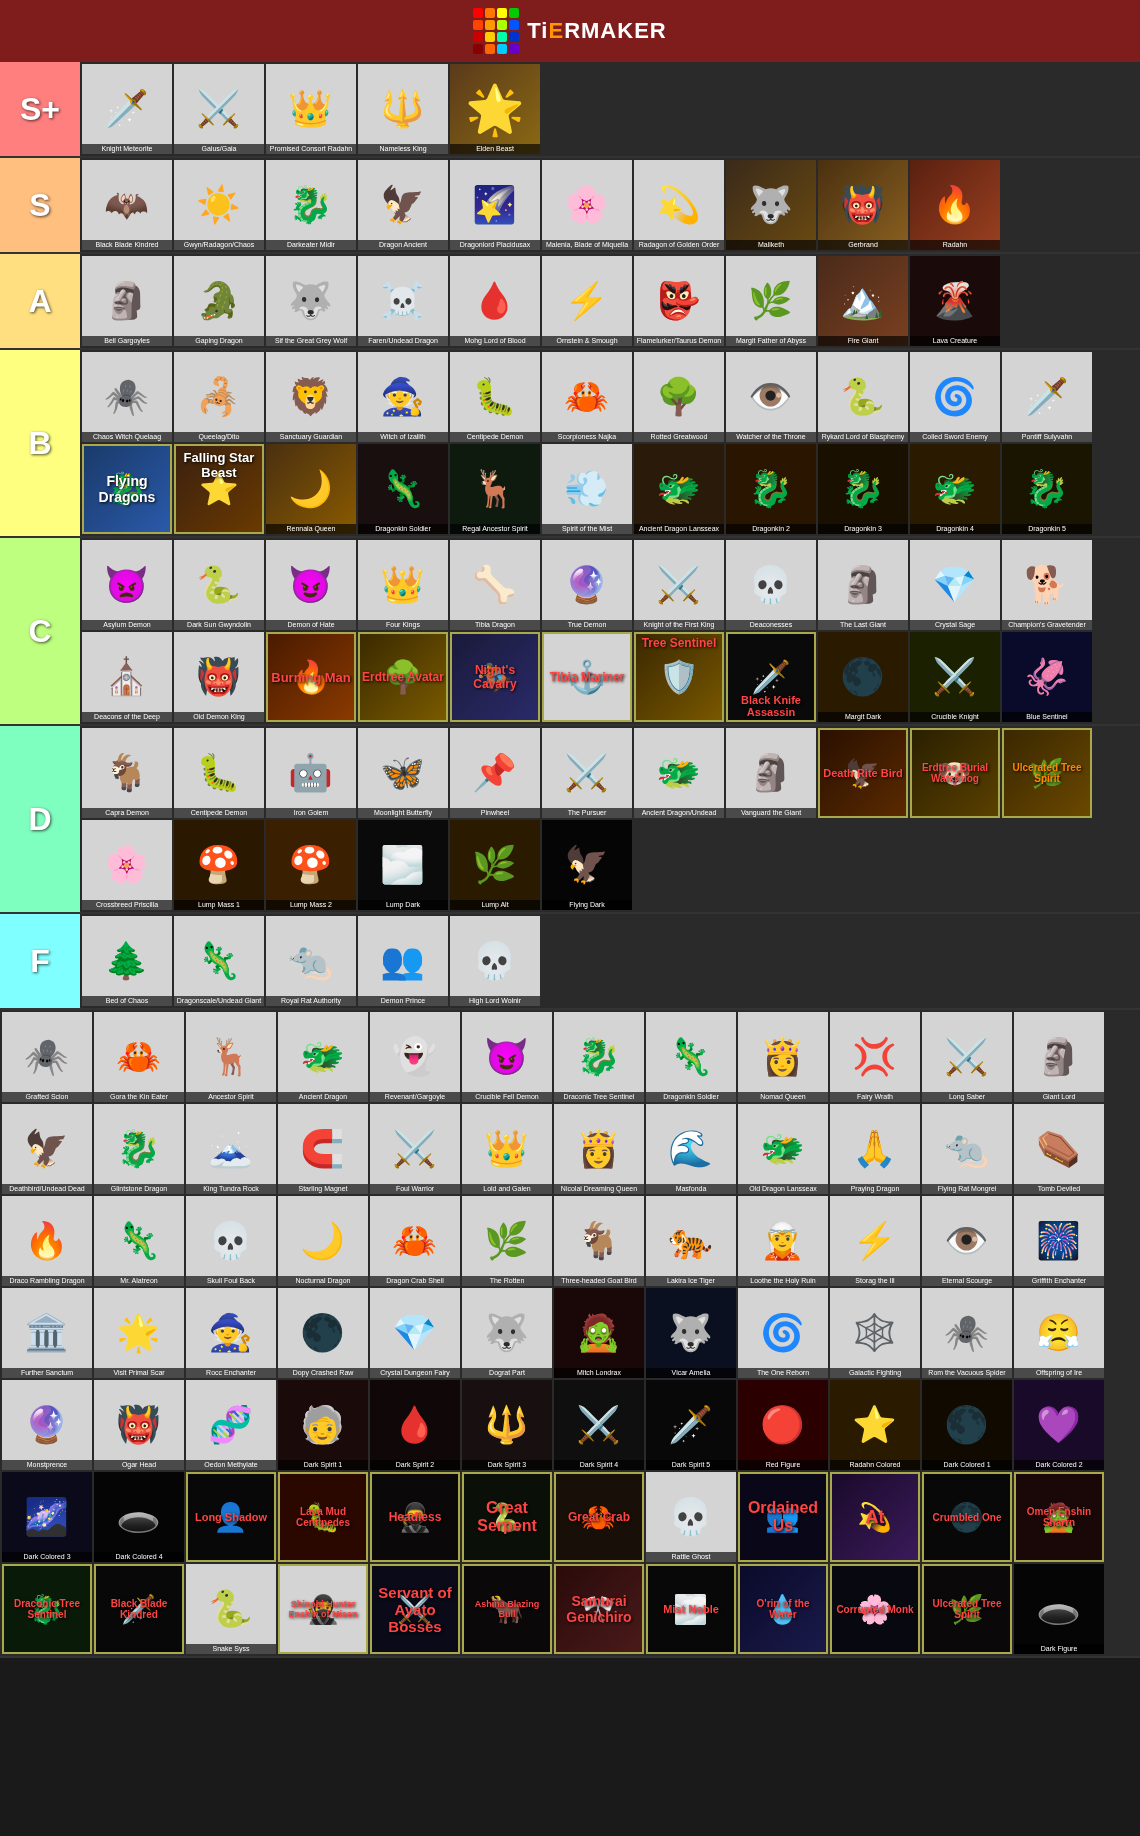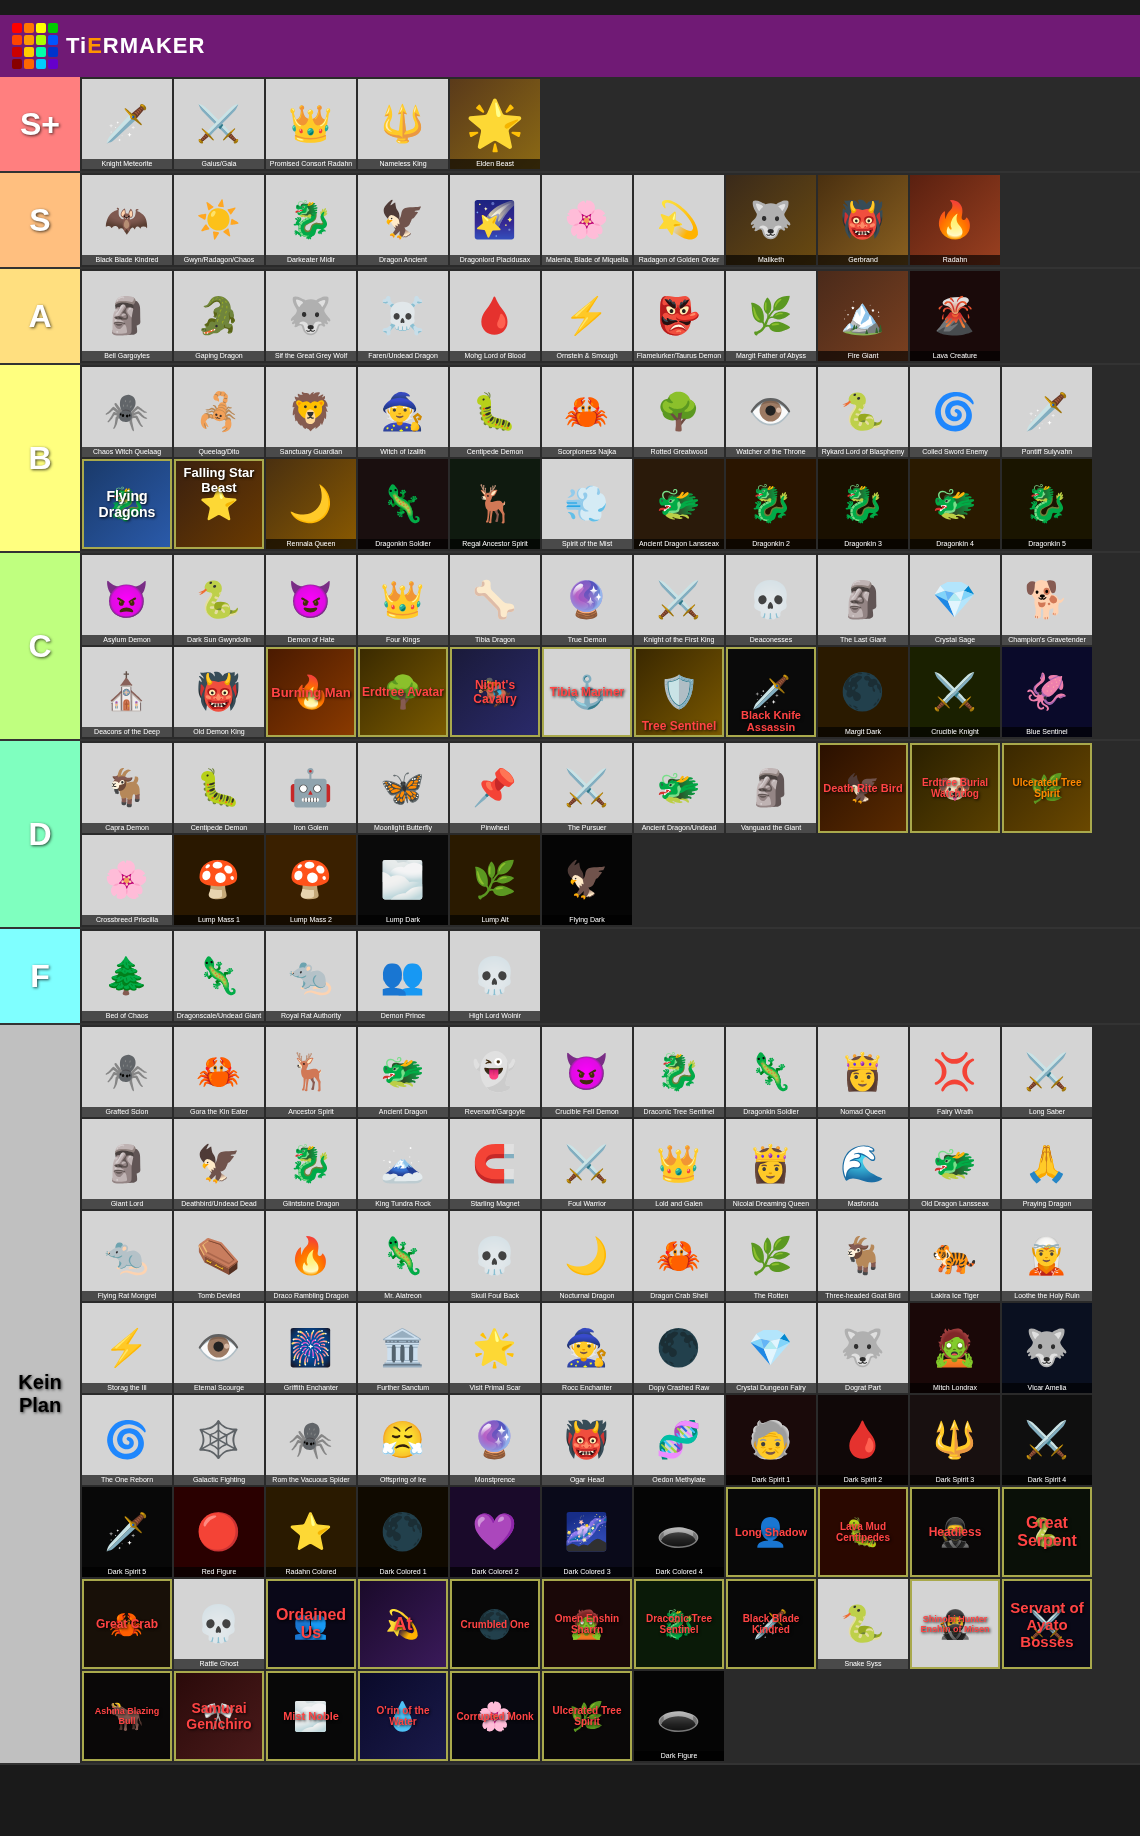--- a/index.html
+++ b/index.html
@@ -61,25 +61,24 @@
       background: rgba(0,0,0,0.65);
       color: #fff;
       font-size: 7px;
       text-align: center;
       padding: 1px 2px;
       line-height: 1.1;
       word-break: break-word;
     }
     .header {
       display: flex;
-      justify-content: flex-start;
+      justify-content: center;
       align-items: center;
-      background: #701a75;
+      background: #7f1d1d;
       padding: 8px 12px;
-      margin-top: 15px;
     }
     .tiermaker-logo {
       display: flex;
       align-items: center;
       gap: 8px;
     }
     .logo-grid {
       display: grid;
       grid-template-columns: repeat(4, 10px);
       grid-template-rows: repeat(4, 10px);
@@ -588,21 +587,21 @@
           </div>
         <div style="position:absolute;top:0;left:0;right:0;bottom:0;display:flex;align-items:center;justify-content:center">
           <span style="color:#ff4444;font-size:12px;font-weight:bold;text-shadow:1px 1px 3px #000;text-align:center;padding:2px">Tibia Mariner</span>
         </div>
       </div>
 
       <div class="card highlighted">
         <div class="card-bg" style="background:linear-gradient(135deg,#3a2800,#7a5800)">
             <span style="font-size:32px">🛡️</span>
           </div>
-        <div style="position:absolute;top:0;left:0;right:0;bottom:0;display:flex;align-items:flex-end;justify-content:center">
+        <div style="position:absolute;top:0;left:0;right:0;bottom:0;display:flex;align-items:flex-start;justify-content:center">
           <span style="color:#ff4444;font-size:12px;font-weight:bold;text-shadow:1px 1px 3px #000;text-align:center;padding:2px">Tree Sentinel</span>
         </div>
       </div>
 
       <div class="card highlighted">
         <div class="card-bg" style="background:#0a0a0a">
             <span style="font-size:32px">🗡️</span>
           </div>
         <div style="position:absolute;top:0;left:0;right:0;bottom:0;display:flex;align-items:flex-end;justify-content:center">
           <span style="color:#ff4444;font-size:11px;font-weight:bold;text-shadow:1px 1px 3px #000;text-align:center;padding:2px">Black Knife Assassin</span>
@@ -776,23 +775,20 @@
       <div class="card">
           <div class="card-bg bg-sketch">
             <span class="creature-icon">💀</span>
           </div>
           <div class="card-label">High Lord Wolnir</div>
         </div>
     </div>
   </div>
 
   <div class="tier-row" style="min-height:600px">
-    <div class="tier-label tier-keinplan" style="color:#000;font-size:20px;writing-mode:horizontal-tb;text-align:center;padding:10px">
-      <span>Kein Plan</span>
-    </div>
     <div class="tier-content">
 
       <div class="card">
           <div class="card-bg bg-sketch">
             <span class="creature-icon">🕷️</span>
           </div>
           <div class="card-label">Grafted Scion</div>
         </div>
       <div class="card">
           <div class="card-bg bg-sketch">

